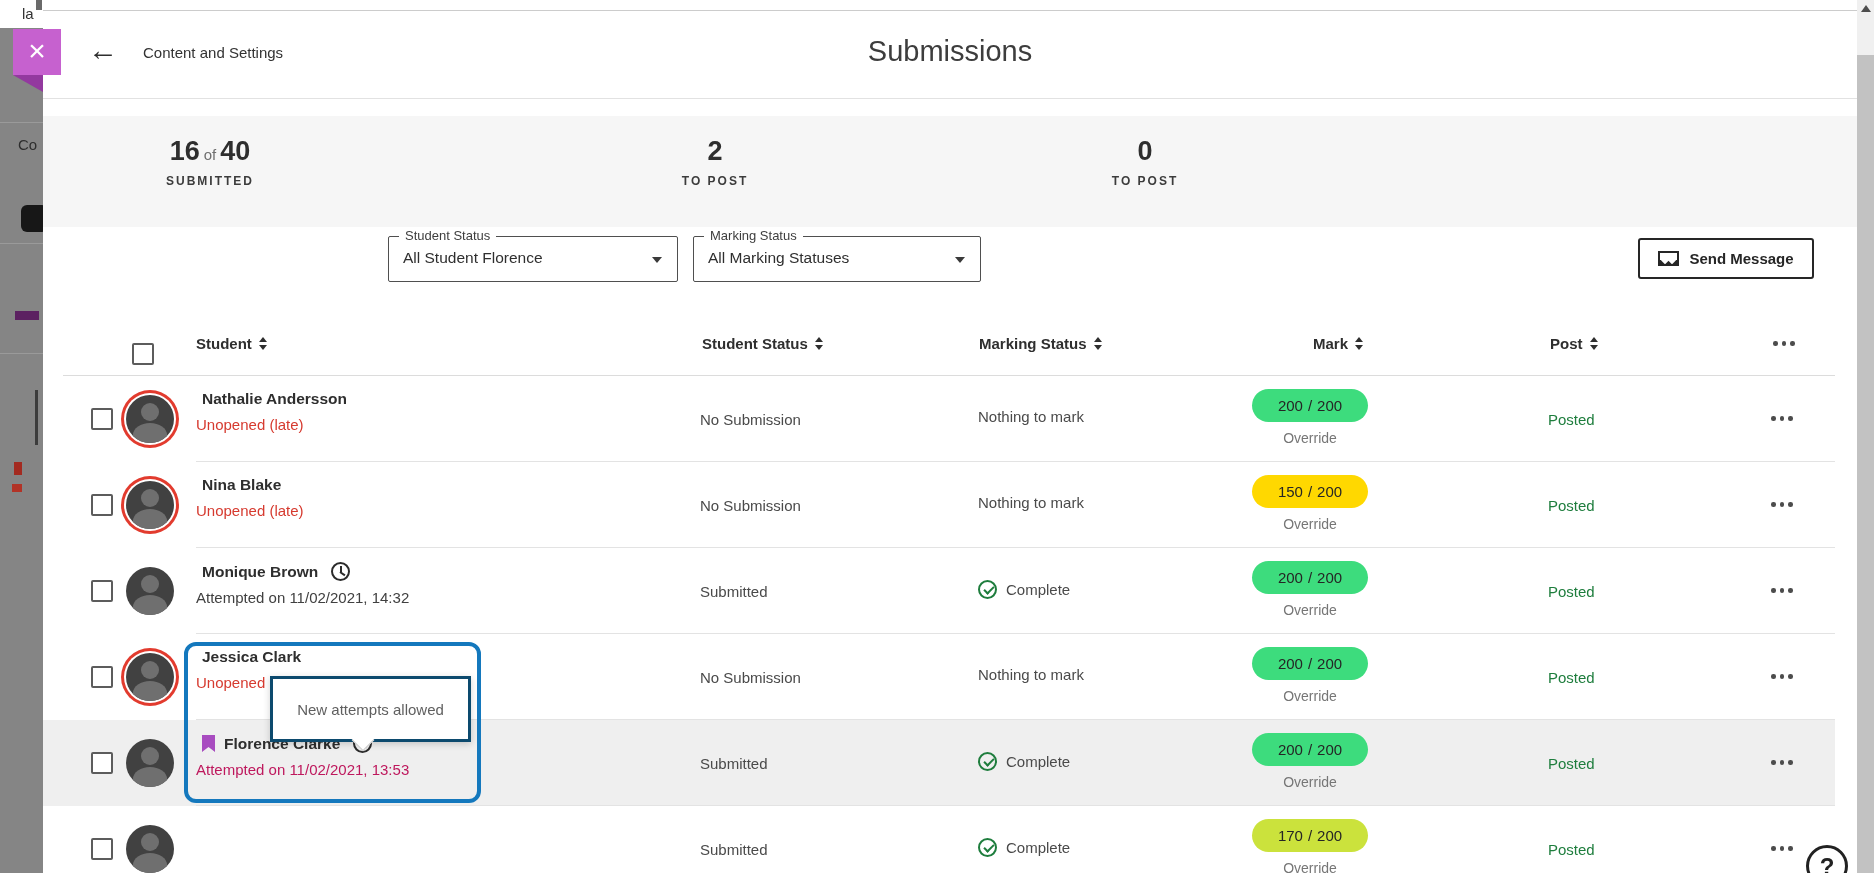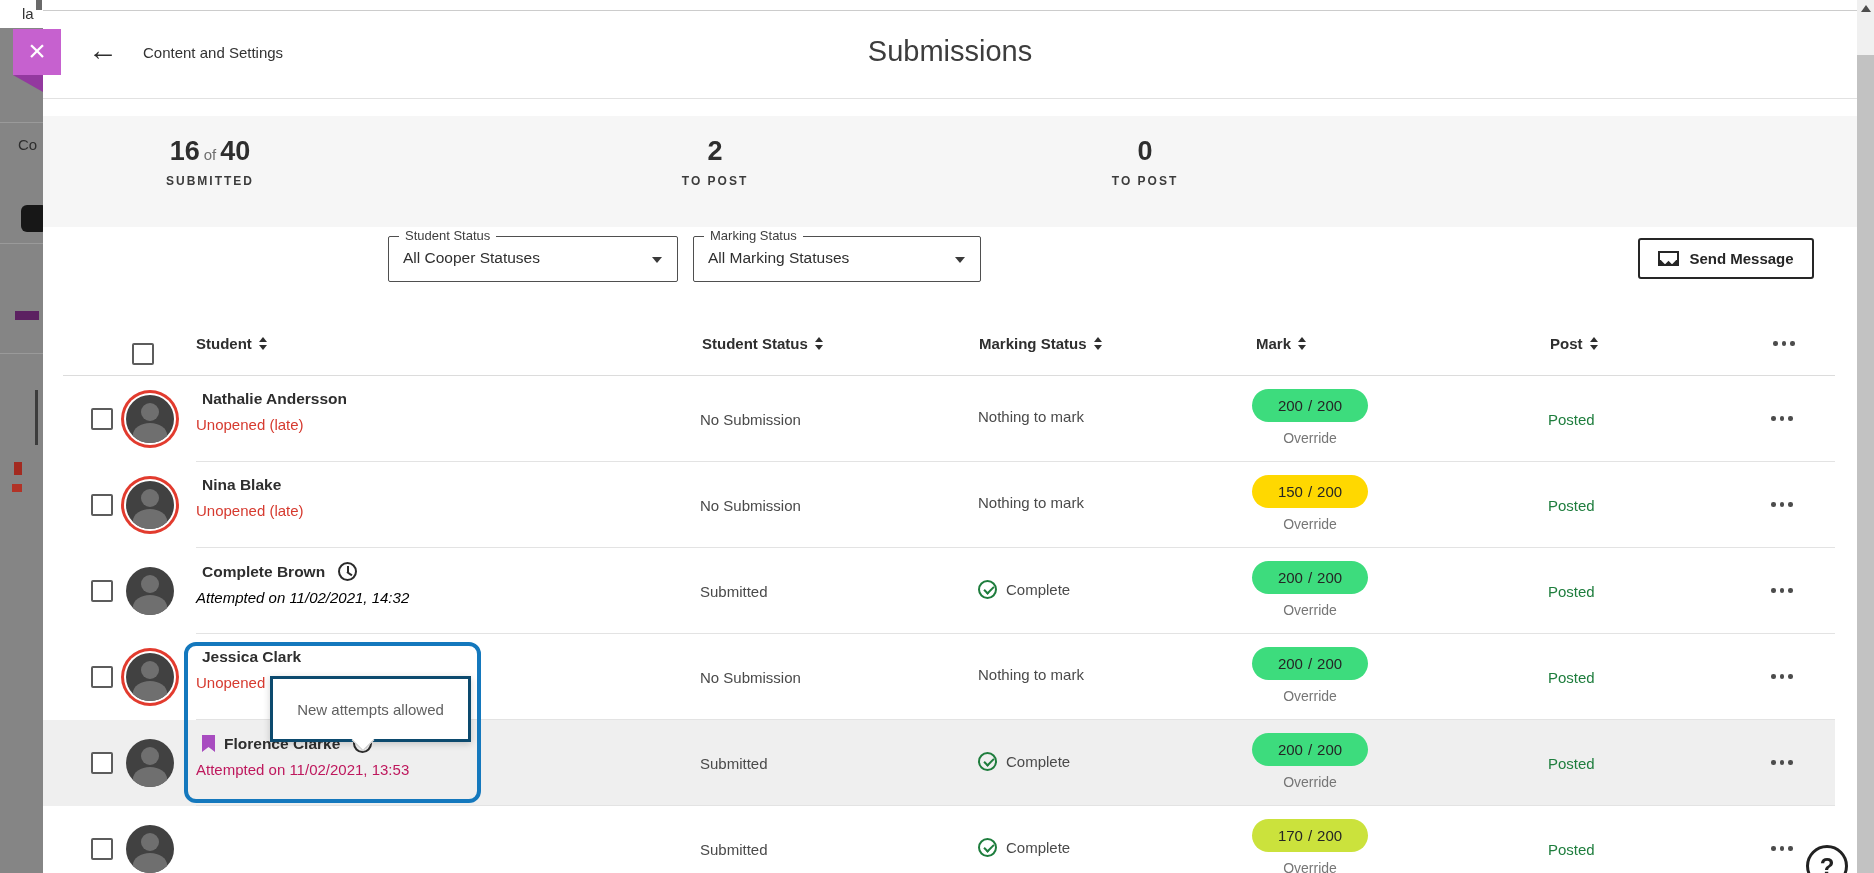--- a/index.html
+++ b/index.html
@@ -173,40 +173,40 @@
     </div>
     <div class="stat" style="left:992px">
       <div><span class="num">0</span></div>
       <div class="lbl">TO POST</div>
     </div>
   </div>
 
 
   <div class="dropdown" id="dd-student">
     <span class="legend">Student Status</span>
-    <span class="value">All Cooper Statuses</span>
+    <span class="value">All Student Florence</span>
     <span class="caret"></span>
   </div>
 
   <div class="dropdown" id="dd-marking">
     <span class="legend">Marking Status</span>
     <span class="value">All Marking Statuses</span>
     <span class="caret"></span>
   </div>
 
   <div id="send-btn">
     <span class="mail"></span>
     <span>Send Message</span>
   </div>
 
   <span class="cb" style="left:89px; top:332px"></span>
   <div class="th" style="left:153px"><span>Student</span><span class="sort"></span></div>
   <div class="th" style="left:659px"><span>Student Status</span><span class="sort"></span></div>
   <div class="th" style="left:936px"><span>Marking Status</span><span class="sort"></span></div>
-  <div class="th" style="left:1213px"><span>Mark</span><span class="sort"></span></div>
+  <div class="th" style="left:1270px"><span>Mark</span><span class="sort"></span></div>
   <div class="th" style="left:1507px"><span>Post</span><span class="sort"></span></div>
   <div class="dots" id="hdr-dots">
       <i></i>
       <i></i>
       <i></i>
     </div>
   <div id="hdr-sep"></div>
 
   <div id="rows">
 
@@ -264,24 +264,24 @@
           <i></i>
         </div>
     </div>
 
     <div class="row" style="top:172px">
       <div class="sep"></div>
       <span class="cb"></span>
       <div class="avatar"></div>
       <div class="name-cell">
         <div class="name-line">
-            <span>Complete Brown</span>
+            <span>Monique Brown</span>
             <span class="clock"></span>
           </div>
-        <div class="sub-line" style="color: #000000; font-style: italic;">Attempted on 11/02/2021, 14:32</div>
+        <div class="sub-line" style="color: #404040;">Attempted on 11/02/2021, 14:32</div>
       </div>
       <div class="col-ss">Submitted</div>
       <div class="col-ms">
           <span class="check"></span>
           <span>Complete</span>
         </div>
       <div class="pill" style="background-color: rgb(61, 220, 125);">
           <span>200</span>
           <span>/</span>
           <span>200</span>

